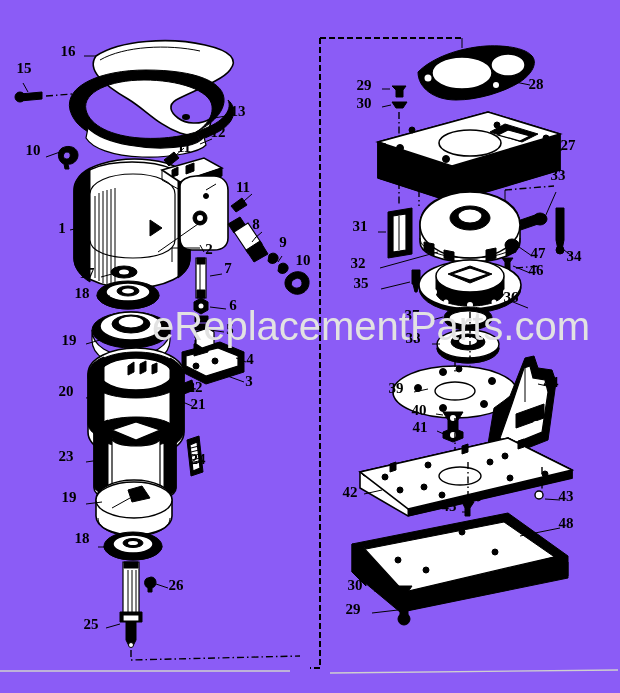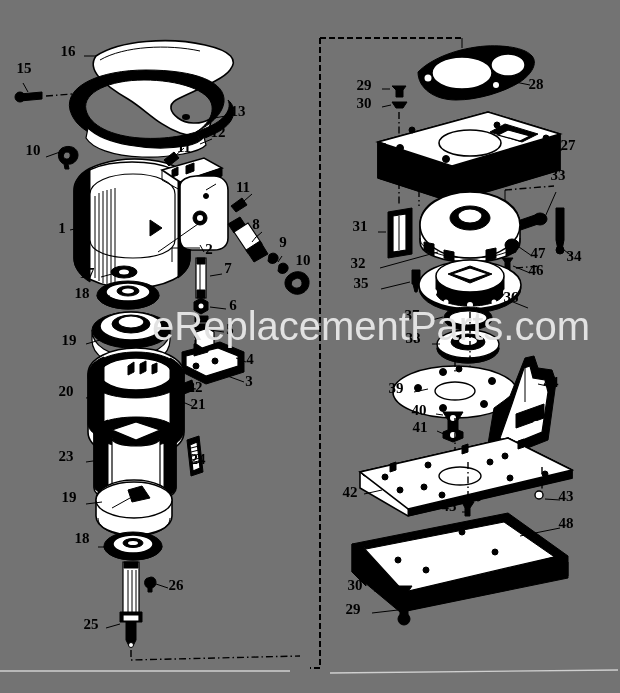--- a/index.html
+++ b/index.html
@@ -1,19 +1,19 @@
 <!DOCTYPE html>
 <html><head>
 <meta charset="utf-8">
 <title>Parts Diagram</title>
 <style>
   html,body{margin:0;padding:0;background:#fff;}
   body{width:620px;height:693px;position:relative;overflow:hidden;
        font-family:"Liberation Serif",serif;}
-  #sheet{position:absolute;inset:0;background:#737373;}
+  #sheet{position:absolute;inset:0;background:#8b5cf6;}
   svg#dg{position:absolute;left:0;top:0;width:620px;height:693px;display:block;}
   .wm{position:absolute;left:152px;top:304px;width:420px;
       font-family:"Liberation Sans",sans-serif;font-size:40px;
       letter-spacing:0px;color:#e2e2e2;white-space:nowrap;
       pointer-events:none;user-select:none;font-weight:400;}
   text.cal{font-family:"Liberation Serif",serif;font-weight:700;
            font-size:15px;fill:#000;}
   .thin{stroke:#000;stroke-width:1;fill:none;}
   .sld{fill:#000;stroke:#000;stroke-width:1;}
   .out{fill:#fff;stroke:#000;stroke-width:1.6;}

